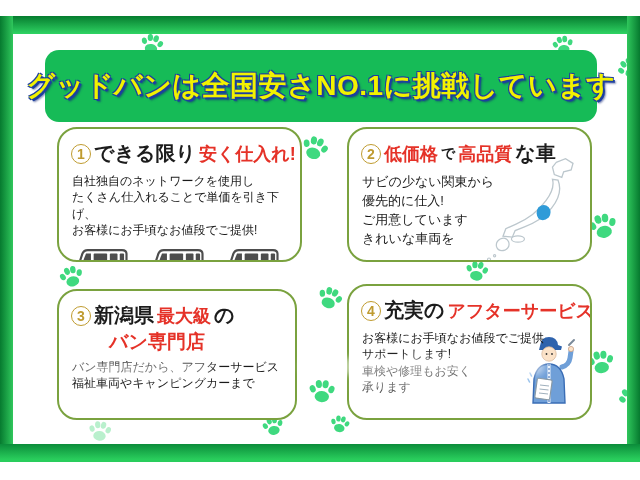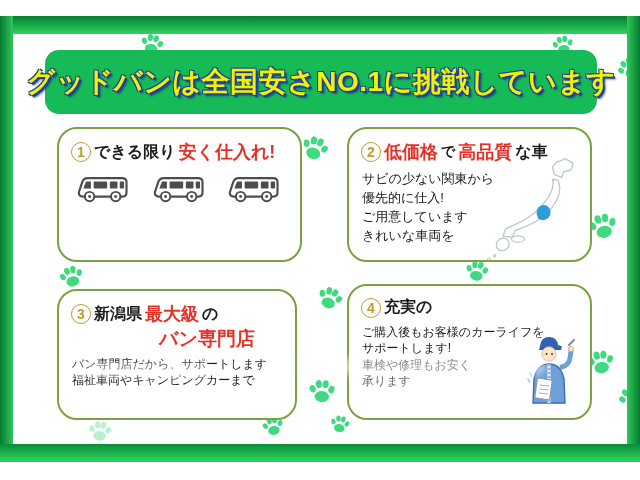--- a/index.html
+++ b/index.html
@@ -6,42 +6,42 @@
   body { background:#fff; font-family:"Liberation Sans","DejaVu Sans",sans-serif; }
   .page { position:relative; width:640px; height:480px; background:#ffffff; overflow:hidden; }
 
   
   .bar-top    { position:absolute; left:0; top:16px;  width:640px; height:18px; background:linear-gradient(180deg,#067c2f 0%,#2fd463 100%); z-index:5; }
   .bar-bottom { position:absolute; left:0; top:444px; width:640px; height:18px; background:linear-gradient(180deg,#0b8c3a 0%,#29cd5c 85%); z-index:5; }
   .strip-left { position:absolute; left:0; top:16px;  width:13px;  height:446px; background:linear-gradient(90deg,#067a2f 0%,#2fc75c 100%); z-index:5; }
   .strip-right{ position:absolute; left:627px; top:16px; width:13px; height:446px; background:linear-gradient(270deg,#067a2f 0%,#2fc75c 100%); z-index:5; }
 
   
-  .banner { position:absolute; left:45px; top:50px; width:552px; height:64px;
+  .banner { position:absolute; left:45px; top:50px; width:552px; height:72px;
             background:#16bb57; border-radius:14px; display:flex; align-items:center; justify-content:center; z-index:4; }
   .banner-text { font-size:28px; font-weight:800; color:#f2f200; letter-spacing:0.5px; white-space:nowrap;
                  text-shadow:-1px -1px 0 #1d3fa0, 1px -1px 0 #1d3fa0, -1px 1px 0 #1d3fa0, 2px 2px 0 #1d3fa0, 3px 3px 2px rgba(20,40,120,.55); }
 
   
   .paw { position:absolute; z-index:1; }
 
   
   .card { position:absolute; background:#ffffff; border:2px solid #7aa23f; border-radius:20px; overflow:hidden; z-index:3; }
   .card1 { left:57px;  top:127px; width:245px; height:135px; }
   .card2 { left:347px; top:127px; width:245px; height:135px; }
   .card3 { left:57px;  top:289px; width:240px; height:131px; }
   .card4 { left:347px; top:284px; width:245px; height:136px; }
 
   .card-title { padding:11px 0 2px 12px; white-space:nowrap; display:flex; align-items:center; gap:3px; }
   .circle-num { display:inline-flex; align-items:center; justify-content:center; width:20px; height:20px;
                 border:1.6px solid #bf9b30; border-radius:50%; color:#bf9b30; font-size:14px; font-weight:700; flex:0 0 auto; }
-  .t-black { color:#1c1c1c; font-weight:800; font-size:16px; }
+  .t-black { color:#1c1c1c; font-weight:800; font-size:20px; }
   .t-black-s { color:#1c1c1c; font-weight:800; font-size:14px; }
   .t-red { color:#e53228; font-weight:800; font-size:18px; }
-  .title2 { margin-left:100px; margin-top:-2px; }
+  .title2 { margin-left:50px; margin-top:-2px; }
   .title2 .t-red { font-size:19px; }
 
   .card-body { padding:4px 10px 0 13px; color:#1a1a1a; font-size:12px; line-height:1.36; font-weight:500; }
   .card2 .card-body, .card4 .card-body { position:relative; z-index:2; }
 
   .vans { display:flex; justify-content:space-between; padding:4px 14px 0 14px; }
   .van  { width:62px; height:36px; }
 
   .map-svg { position:absolute; right:4px; top:26px; width:110px; height:112px; z-index:1; }
   .mech-svg { position:absolute; right:10px; bottom:5px; width:64px; height:80px; z-index:1; }
@@ -119,20 +119,25 @@
 
   <div class="banner">
     <span class="banner-text">グッドバンは全国安さNO.1に挑戦しています</span>
   </div>
 
   <div class="card card1">
     <div class="card-title">
       <span class="circle-num">1</span>
       <span class="t-black">できる限り</span>
       <span class="t-red">安く仕入れ!</span>
+    </div>
+    <div class="card-body">
+      <div>自社独自のネットワークを使用し</div>
+      <div>たくさん仕入れることで単価を引き下げ、</div>
+      <div>お客様にお手頃なお値段でご提供!</div>
     </div>
     <div class="vans">
       <svg class="van" viewBox="0 0 66 40">
         <path d="M5 25 L9 13 Q10.5 9 15 9 L53 9 Q58 9 58 13 L58 25 Q58 29.5 53.5 29.5 L9.5 29.5 Q5 29.5 5 25 Z" fill="#fff" stroke="#4d4d4d" stroke-width="2.4" stroke-linejoin="round"></path>
         <path d="M10 20.5 L13 12.8 L18.5 12.8 L18.5 20.5 Z" fill="#4d4d4d"></path>
         <rect x="21.5" y="12.8" width="15" height="7.7" rx="1" fill="#4d4d4d"></rect>
         <rect x="39.5" y="12.8" width="8.5" height="7.7" rx="1" fill="#4d4d4d"></rect>
         <rect x="50.5" y="12.8" width="4.8" height="7.7" rx="1" fill="#4d4d4d"></rect>
         <circle cx="17" cy="29.5" r="5.2" fill="#fff" stroke="#4d4d4d" stroke-width="2.2"></circle>
         <circle cx="17" cy="29.5" r="1.6" fill="#4d4d4d"></circle>
@@ -193,32 +198,33 @@
     <div class="card-title">
       <span class="circle-num">3</span>
       <span class="t-black">新潟県</span>
       <span class="t-red">最大級</span>
       <span class="t-black">の</span>
     </div>
     <div class="title2">
       <span class="t-red">バン専門店</span>
     </div>
     <div class="card-body">
-      <div>バン専門店だから、サポートします</div>
+      <div>バン専門店だから、アフターサービス</div>
       <div>福祉車両やキャンピングカーまで</div>
     </div>
   </div>
 
   <div class="card card4">
     <div class="card-title">
       <span class="circle-num">4</span>
       <span class="t-black">充実の</span>
+      <span class="t-red">アフターサービス</span>
     </div>
     <div class="card-body">
-      <div>ご購入後もお客様のカーライフを</div>
+      <div>お客様にお手頃なお値段でご提供</div>
       <div>サポートします!</div>
       <div>車検や修理もお安く</div>
       <div>承ります</div>
     </div>
     <svg class="mech-svg" viewBox="0 0 60 80">
       <path d="M44 34 Q51 32 52 25 L53 18" fill="none" stroke="#6f9fd8" stroke-width="5" stroke-linecap="round"></path>
       <circle cx="53" cy="16" r="2.6" fill="#fbe2c8" stroke="#caa083" stroke-width="0.8"></circle>
       <path d="M51 12 L56 7" stroke="#7a8a99" stroke-width="2" stroke-linecap="round"></path>
       <path d="M22 13 Q23 4 31 4 Q39 4 40 12 L44 13.5 L43 17 L21 17 Z" fill="#2f63ad"></path>
       <circle cx="31" cy="21" r="7.2" fill="#fbe2c8" stroke="#d9b79a" stroke-width="0.8"></circle>

